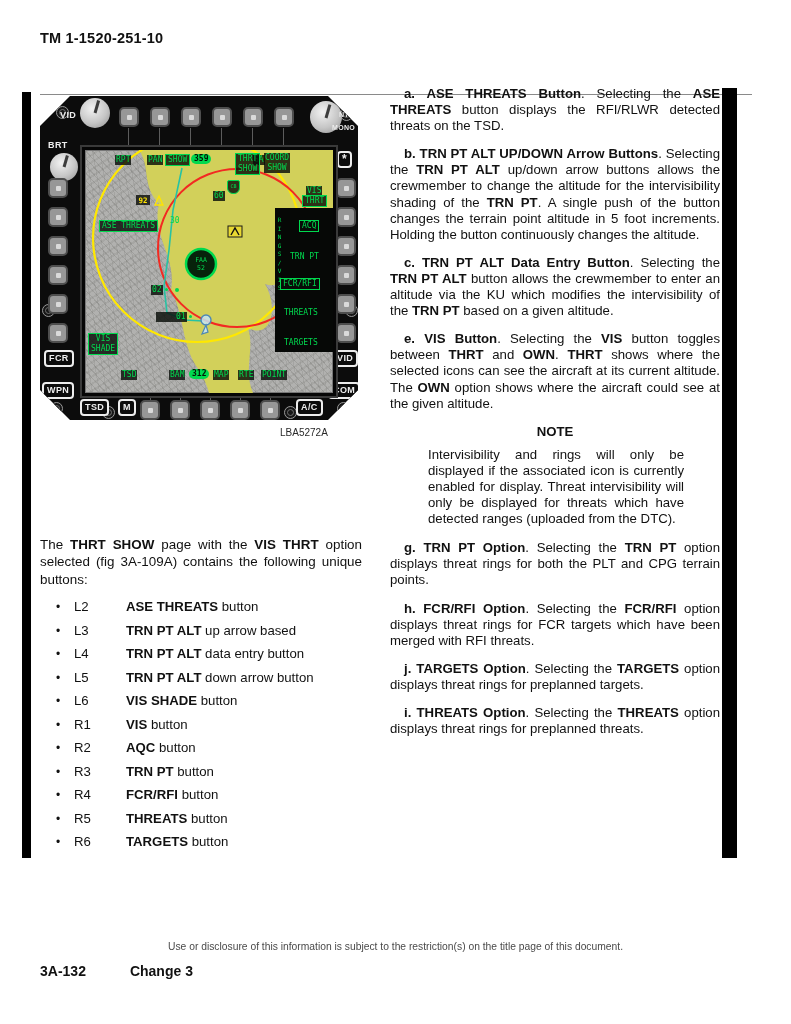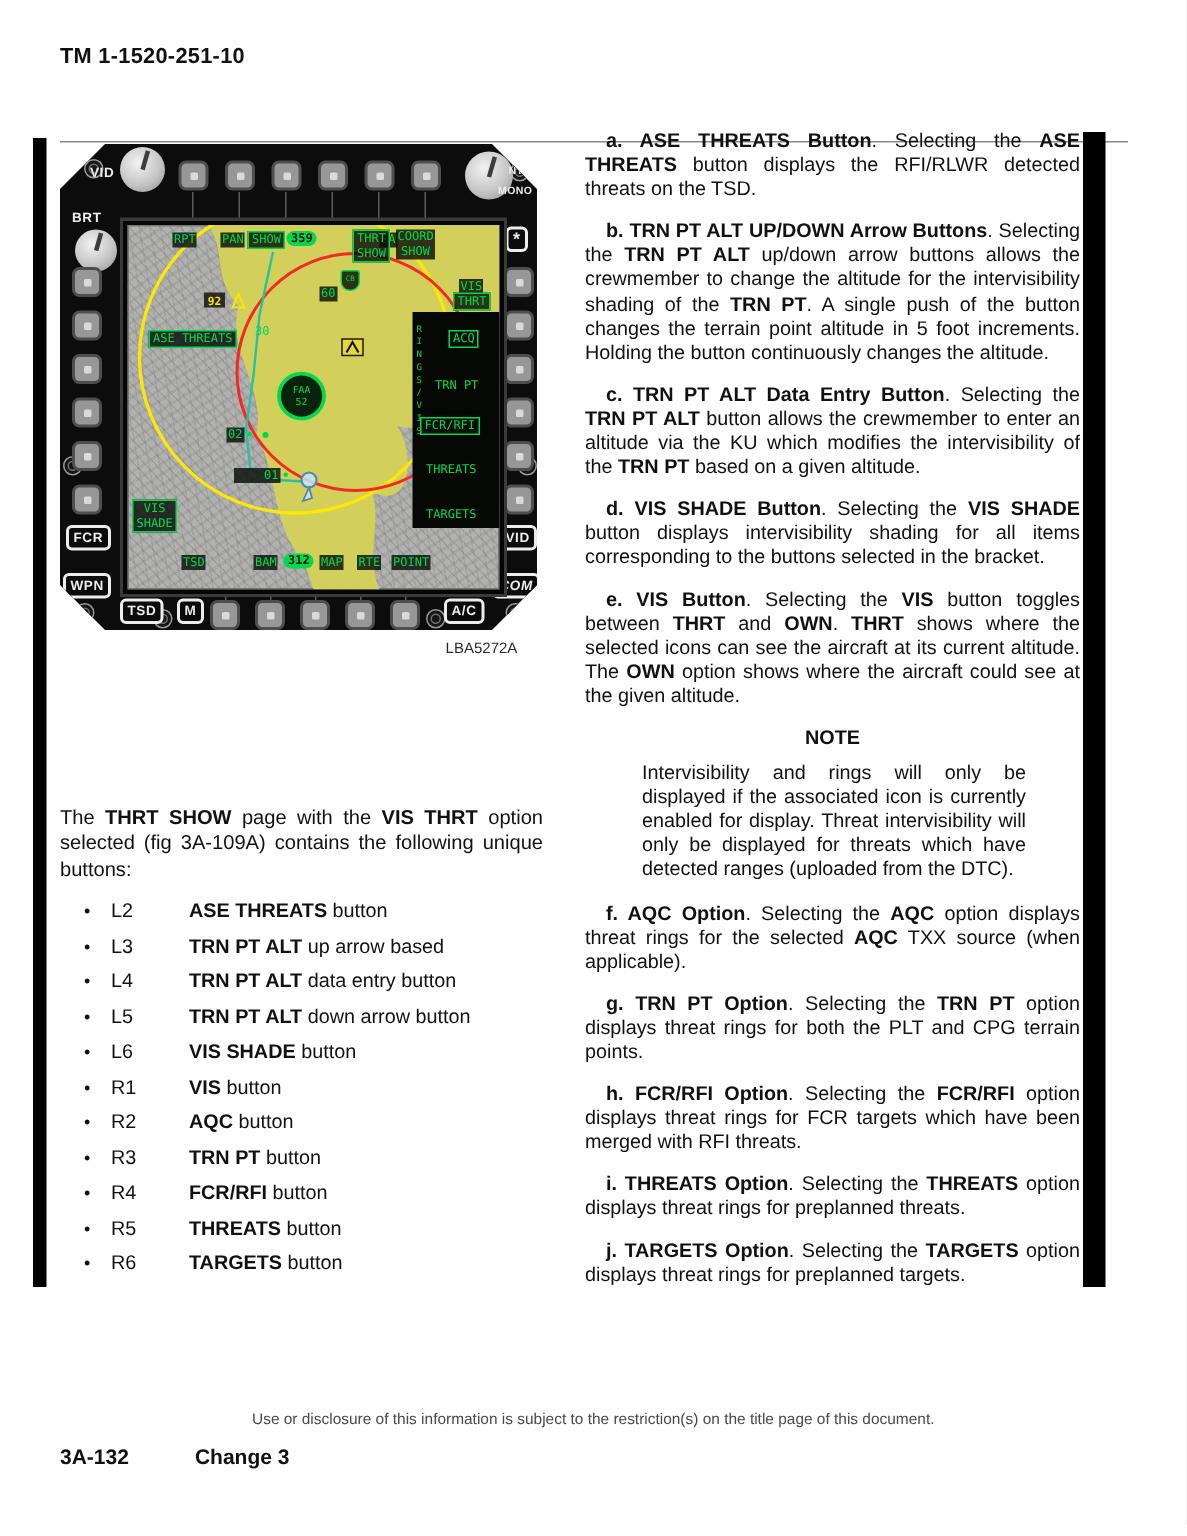--- a/index.html
+++ b/index.html
@@ -50,21 +50,21 @@
   .g2 span{display:block;text-align:center;}
   .wpt::after{content:"";position:absolute;right:-5px;top:3px;width:3px;height:3px;
      background:var(--mfd-green,#00d94e);border-radius:50%;}
   .rpanel{position:absolute;left:190px;top:58px;width:58px;height:144px;background:#060806;}
   .vtext{position:absolute;left:1px;top:8px;writing-mode:vertical-rl;text-orientation:upright;
      font-family:"DejaVu Sans Mono",monospace;font-size:6px;letter-spacing:1.5px;
      color:var(--mfd-green,#00d94e);background:none;}
   .shield{position:absolute;width:11px;height:12px;border:1px solid var(--mfd-green,#00d94e);
      border-radius:2px 2px 6px 6px;font-family:"DejaVu Sans Mono",monospace;font-size:5px;
      color:var(--mfd-green,#00d94e);text-align:center;line-height:11px;background:rgba(8,14,8,0.82);}
-  .artwork{left:280px;top:427px;width:82px;text-align:center;font-size:10px;color:#2a2a2a;}
+  .artwork{left:280px;top:427px;width:82px;text-align:left;font-size:10px;color:#2a2a2a;}
 
   
   .caption{left:44px;top:470px;width:312px;text-align:center;font-weight:bold;
      font-size:13.5px;line-height:17.5px;}
   .intro{left:40px;top:536px;width:322px;font-size:13.4px;line-height:17.4px;text-align:justify;}
   .blist{left:56px;top:599px;width:302px;font-size:13.2px;}
   .blist .row{display:flex;margin-bottom:8.5px;align-items:baseline;}
   .blist .dot{width:18px;font-size:12px;}
   .blist .key{width:52px;}
   .rcol{left:390px;top:86px;width:330px;font-size:13.2px;line-height:16.1px;text-align:justify;}
@@ -130,21 +130,21 @@
     <div class="pbtn" style="left:296px;top:82px;"></div>
     <div class="pbtn" style="left:296px;top:111px;"></div>
     <div class="pbtn" style="left:296px;top:140px;"></div>
     <div class="pbtn" style="left:296px;top:169px;"></div>
     <div class="pbtn" style="left:296px;top:198px;"></div>
     <div class="pbtn" style="left:296px;top:227px;"></div>
 
     <div class="blabel" style="left:4px;top:254px;">FCR</div>
     <div class="blabel" style="left:2px;top:286px;">WPN</div>
     <div class="blabel" style="left:292px;top:254px;">VID</div>
-    <div class="blabel" style="left:288px;top:286px;font-style:italic;">COM</div>
+    <div class="blabel" style="left:288px;top:286px;">COM</div>
 
     <div class="blabel" style="left:40px;top:303px;">TSD</div>
     <div class="blabel" style="left:78px;top:303px;">M</div>
     <div class="pbtn" style="left:100px;top:304px;"></div>
     <div class="pbtn" style="left:130px;top:304px;"></div>
     <div class="pbtn" style="left:160px;top:304px;"></div>
     <div class="pbtn" style="left:190px;top:304px;"></div>
     <div class="pbtn" style="left:220px;top:304px;"></div>
     <div class="blabel" style="left:256px;top:303px;">A/C</div>
     <div class="ldr" style="left:110px;top:295px;width:1px;height:9px;"></div>
@@ -295,29 +295,27 @@
         <span class="dot">•</span>
         <span class="key">R6</span>
         <span><b>TARGETS</b><span> button</span></span>
       </div>
   </div>
 
   <div class="abs rcol">
     <p><b>a.  ASE THREATS Button</b><span>.   Selecting the </span><b>ASE THREATS</b><span> button displays the RFI/RLWR detected threats on the TSD.</span></p>
     <p><b>b.  TRN PT ALT UP/DOWN Arrow Buttons</b><span>.   Selecting the </span><b>TRN PT ALT</b><span> up/down arrow buttons allows the crewmember to change the altitude for the intervisibility shading of the </span><b>TRN PT</b><span>. A single push of the button changes the terrain point altitude in 5 foot increments. Holding the button continuously changes the altitude.</span></p>
     <p><b>c.  TRN PT ALT Data Entry Button</b><span>.   Selecting the </span><b>TRN PT ALT</b><span> button allows the crewmember to enter an altitude via the KU which modifies the intervisibility of the </span><b>TRN PT</b><span> based on a given altitude.</span></p>
-    <p><b>d.  VIS SHADE Button</b><span>.   Selecting the </span><b>VIS SHADE</b><span> button displays intervisibility shading for all items corresponding to the buttons selected in the bracket.</span></p>
     <p><b>e.  VIS Button</b><span>.   Selecting the </span><b>VIS</b><span> button toggles between </span><b>THRT</b><span> and </span><b>OWN</b><span>. </span><b>THRT</b><span> shows where the selected icons can see the aircraft at its current altitude. The </span><b>OWN</b><span> option shows where the aircraft could see at the given altitude.</span></p>
     <div class="note-h">NOTE</div>
     <div class="note-b">Intervisibility and rings will only be displayed if the associated icon is currently enabled for display. Threat intervisibility will only be displayed for threats which have detected ranges (uploaded from the DTC).</div>
-    <p><b>f.  AQC Option</b><span>.   Selecting the </span><b>AQC</b><span> option displays threat rings for the selected </span><b>AQC</b><span> TXX source (when applicable).</span></p>
     <p><b>g.  TRN PT Option</b><span>.   Selecting the </span><b>TRN PT</b><span> option displays threat rings for both the PLT and CPG terrain points.</span></p>
     <p><b>h.  FCR/RFI Option</b><span>.   Selecting the </span><b>FCR/RFI</b><span> option displays threat rings for FCR targets which have been merged with RFI threats.</span></p>
+    <p><b>j.  TARGETS Option</b><span>.   Selecting the </span><b>TARGETS</b><span> option displays threat rings for preplanned targets.</span></p>
     <p><b>i.  THREATS Option</b><span>.   Selecting the </span><b>THREATS</b><span> option displays threat rings for preplanned threats.</span></p>
-    <p><b>j.  TARGETS Option</b><span>.   Selecting the </span><b>TARGETS</b><span> option displays threat rings for preplanned targets.</span></p>
   </div>
 
   <div class="abs footer-notice">Use or disclosure of this information is subject to the restriction(s) on the title page of this document.</div>
   <div class="abs pageno">
     <span>3A-132</span><span class="chg">Change 3</span>
   </div>
 
 </div>
 
 </body></html>

